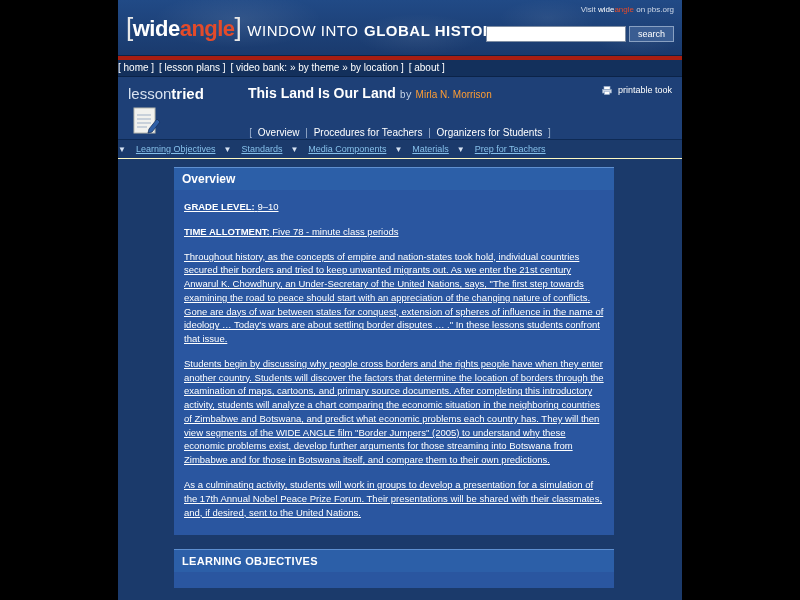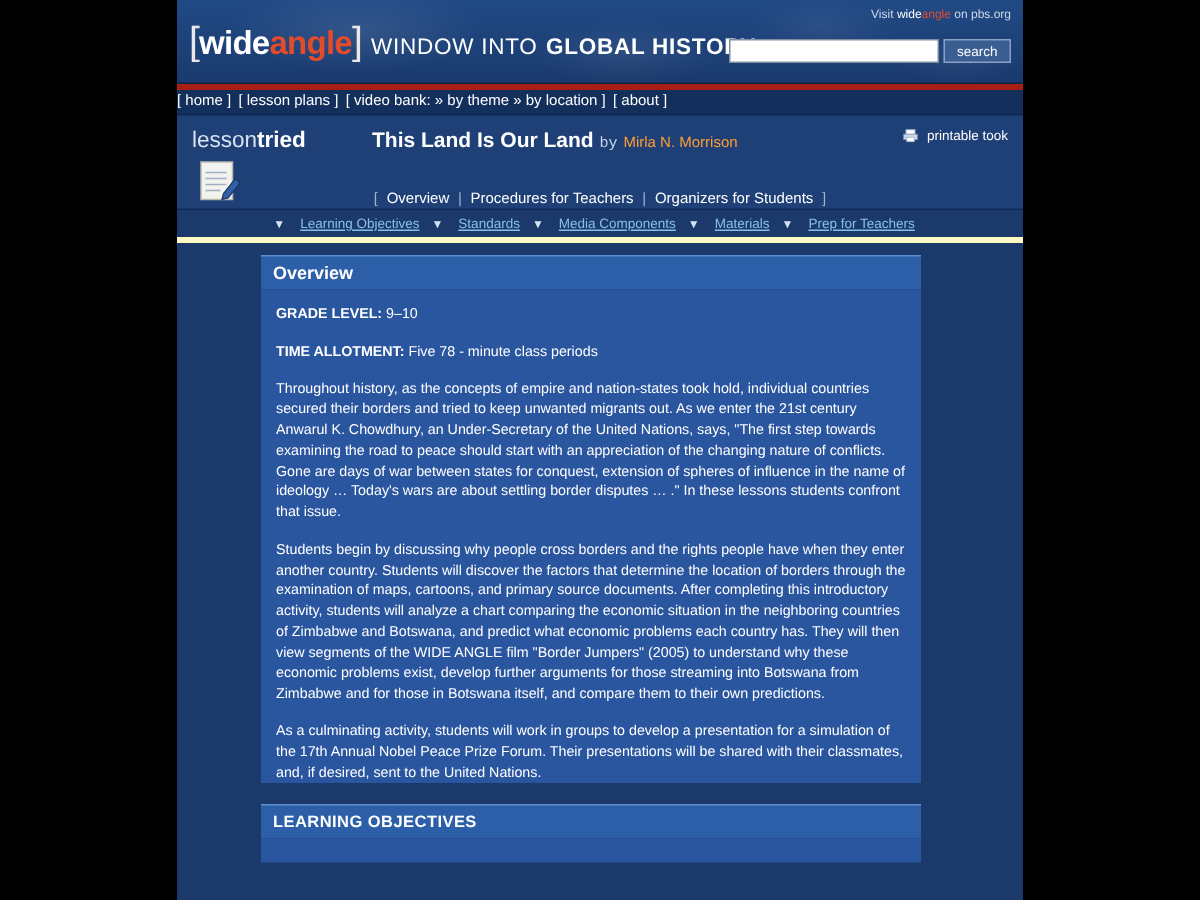--- a/index.html
+++ b/index.html
@@ -197,24 +197,24 @@
     margin-top: 17px;
   }
   .subnav .sitem { color: #ffffff; text-decoration: none; }
   .subnav .sep { color: #9fb3cf; padding: 0 3px; }
 
   
   .anchorbar {
     height: 18px;
     line-height: 18px;
     background: #1b3a6b;
-    text-align: center;
+    text-align: left;
     font-size: 9px;
     white-space: nowrap;
-    border-bottom: 4px solid #fef9c3;
+    border-bottom: 1px solid #fef9c3;
   }
   .anchorbar a {
     color: #86c0ea;
     text-decoration: underline;
     margin: 0 8px;
   }
   .arrow { color: #d6e2f2; margin-right: 2px; font-size: 8px; }
 
   
   .content {
@@ -226,24 +226,25 @@
     background: #2c5fa8;
     border-top: 1px solid #5e8fd0;
     color: #ffffff;
     font-size: 12px;
     font-weight: bold;
     padding: 4px 8px;
   }
 
   .panel {
     background: #2a56a0;
-    padding: 10px 10px 0 10px;
+    padding: 10px 10px 16px 10px;
     color: #ffffff;
     font-size: 9.5px;
     line-height: 1.45;
+    text-decoration: underline;
   }
   .panel p { margin: 0 0 11px 0; }
   .panel p:last-child { margin-bottom: 0; }
   .lbl { font-weight: bold; color: #ffffff; }
 
   .section-head2 {
     margin-top: 14px;
     background: #2c5fa8;
     border-top: 1px solid #5e8fd0;
     color: #ffffff;

